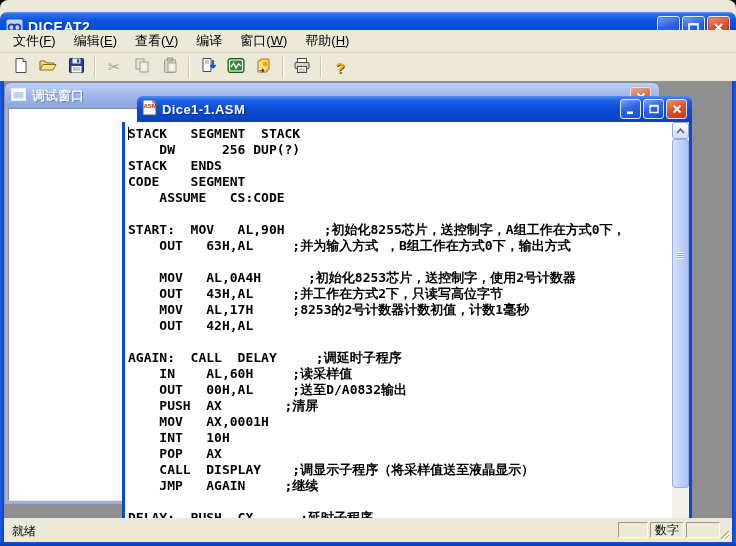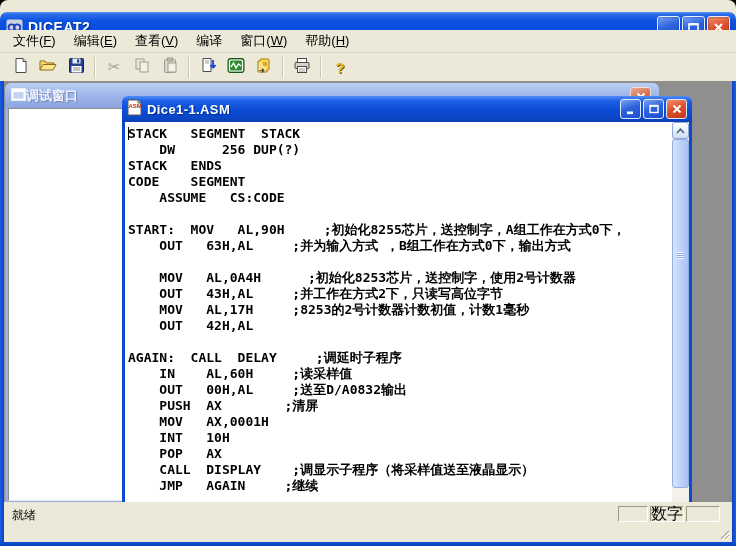--- a/index.html
+++ b/index.html
@@ -32,55 +32,55 @@
   .tbtn{width:26px;height:25px;display:flex;align-items:center;justify-content:center;border:1px solid transparent;}
   .tsep{width:1px;height:21px;background:#c9c5b2;border-right:1px solid #fff;margin:0 4px;}
 
   
   .mdi{position:absolute;top:80px;left:4px;right:4px;bottom:28px;background:#8f8f8f;border-top:1px solid #7d7d77;overflow:hidden;z-index:1;}
 
   
   .dwin{position:absolute;left:1px;top:2px;width:654px;height:421px;}
   .dtitle{height:25px;border-radius:6px 6px 0 0;background:linear-gradient(180deg,#bdcff4 0%,#a2b8ea 45%,#8ca4e0 100%);
     display:flex;align-items:center;padding:0 6px;box-sizing:border-box;}
-  .dtitle .dtext{color:#f2f5fc;font-weight:bold;font-size:13px;margin-left:0;text-shadow:1px 1px 1px #6d83b8;}
+  .dtitle .dtext{color:#f2f5fc;font-weight:bold;font-size:13px;margin-left:6px;text-shadow:1px 1px 1px #6d83b8;}
   .dclose{position:absolute;top:4px;right:8px;width:19px;height:18px;border-radius:3px;border:1px solid #f2dcd4;
     background:linear-gradient(160deg,#eba892 0%,#d5704f 50%,#c25634 100%);display:flex;align-items:center;justify-content:center;}
   .dbody{position:absolute;top:25px;left:0;right:0;bottom:0;border:3px solid #9ab0e2;border-top:none;background:#fff;box-sizing:border-box;}
   .dbody .inner{position:absolute;inset:0;border:1px solid #8c8c8c;border-right-color:#e8e8e8;border-bottom-color:#e8e8e8;}
 
   
   .awin{position:absolute;left:118px;top:15px;width:570px;height:620px;}
   .atitle{height:26px;border-radius:6px 6px 0 0;
     background:linear-gradient(180deg,#4f8cf4 0%,#1c5ee6 20%,#0b4bd4 55%,#0a46c6 85%,#0d3fb4 100%);
-    display:flex;align-items:center;padding:0 5px;box-sizing:border-box;}
+    display:flex;align-items:center;padding:0 5px;box-sizing:border-box;margin-left:15px;}
   .atitle .atext{color:#fff;font-weight:bold;font-size:13px;margin-left:5px;text-shadow:1px 1px 1px #00318f;letter-spacing:.4px;}
   .abtns{margin-left:auto;display:flex;gap:2px;}
   .abtn{width:19px;height:18px;border-radius:3px;border:1px solid #dfe9fb;display:flex;align-items:center;justify-content:center;
     background:linear-gradient(160deg,#79a5f5 0%,#2f63dd 45%,#1b4ecd 100%);}
   .abtn.close{background:linear-gradient(160deg,#f0926f 0%,#dd5331 45%,#c03a14 100%);}
   .abody{position:absolute;top:26px;left:0;right:0;bottom:0;border:3px solid #0b49cf;border-top:none;background:#fff;box-sizing:border-box;display:flex;}
   .code{margin:0;flex:1;padding:4px 0 0 3px;font-family:"DejaVu Sans Mono","Liberation Mono",monospace;
     font-weight:bold;font-size:13px;line-height:16px;color:#000;white-space:pre;overflow:hidden;}
   .caret{position:absolute;left:3px;top:5px;width:1px;height:13px;background:#000;}
 
   
   .vscroll{width:17px;position:relative;background:#f3f1e9;flex:0 0 auto;}
   .sb-up{position:absolute;top:0;left:0;right:0;height:17px;border:1px solid #8fa8de;border-radius:3px;box-sizing:border-box;
     background:linear-gradient(180deg,#fff,#cfdcf8);display:flex;align-items:center;justify-content:center;}
   .sb-thumb{position:absolute;top:17px;left:0;right:0;height:349px;border:1px solid #93aee0;border-radius:3px;box-sizing:border-box;
     background:linear-gradient(90deg,#d7e4fe 0%,#bdd0fa 55%,#abc1f4 100%);}
   .sb-thumb::after{content:"";position:absolute;left:4px;right:4px;top:50%;margin-top:-62px;height:7px;
     background:repeating-linear-gradient(180deg,#f0f5ff 0 1px,#8fabe6 1px 2px);}
 
   
-  .statusbar{position:absolute;left:4px;right:4px;bottom:4px;height:40px;background:#ECE9D8;z-index:6;font-size:12px;color:#000;}
+  .statusbar{position:absolute;left:4px;right:4px;bottom:4px;height:24px;background:#ECE9D8;z-index:6;font-size:12px;color:#000;}
   .statusbar .sleft{position:absolute;left:8px;top:5px;}
   .pane{position:absolute;top:4px;height:16px;border:1px solid;border-color:#9d9a84 #ffffff #ffffff #9d9a84;
-    box-sizing:border-box;display:flex;align-items:center;justify-content:center;font-size:16px;}
+    box-sizing:border-box;display:flex;align-items:center;justify-content:center;font-size:12px;}
   .pane.p1{left:614px;width:30px;}
   .pane.p2{left:646px;width:34px;}
   .pane.p3{left:682px;width:34px;}
   .grip{position:absolute;right:1px;bottom:1px;width:14px;height:14px;}
 </style>
 </head>
 <body>
 
 <div class="win">
 

